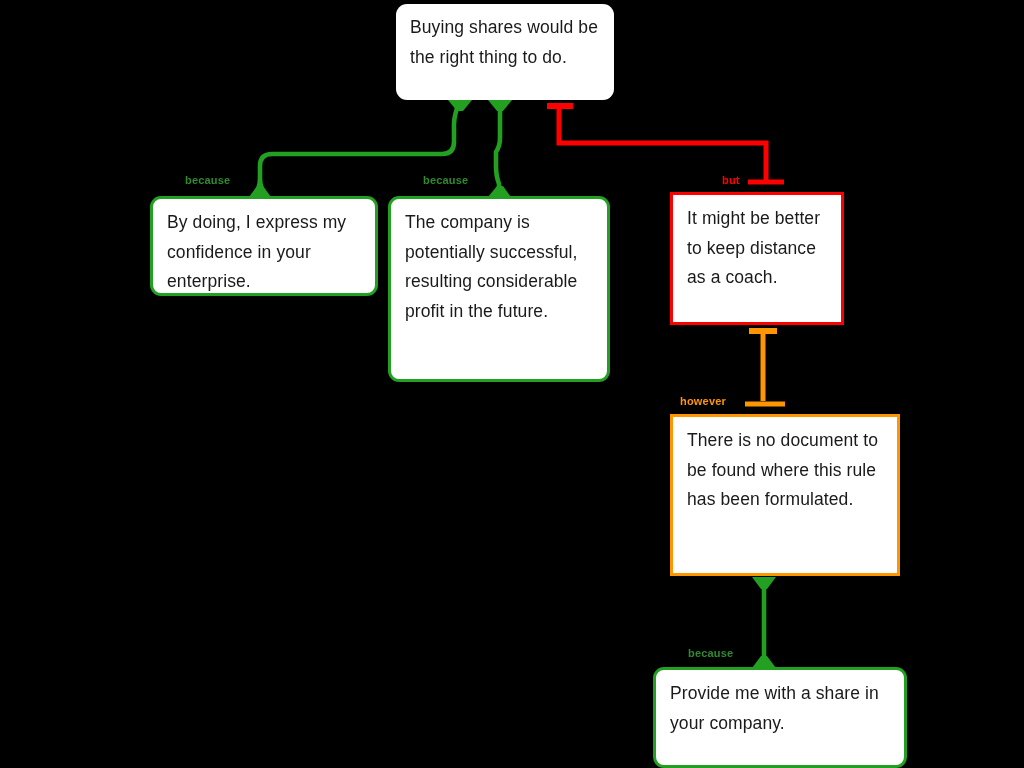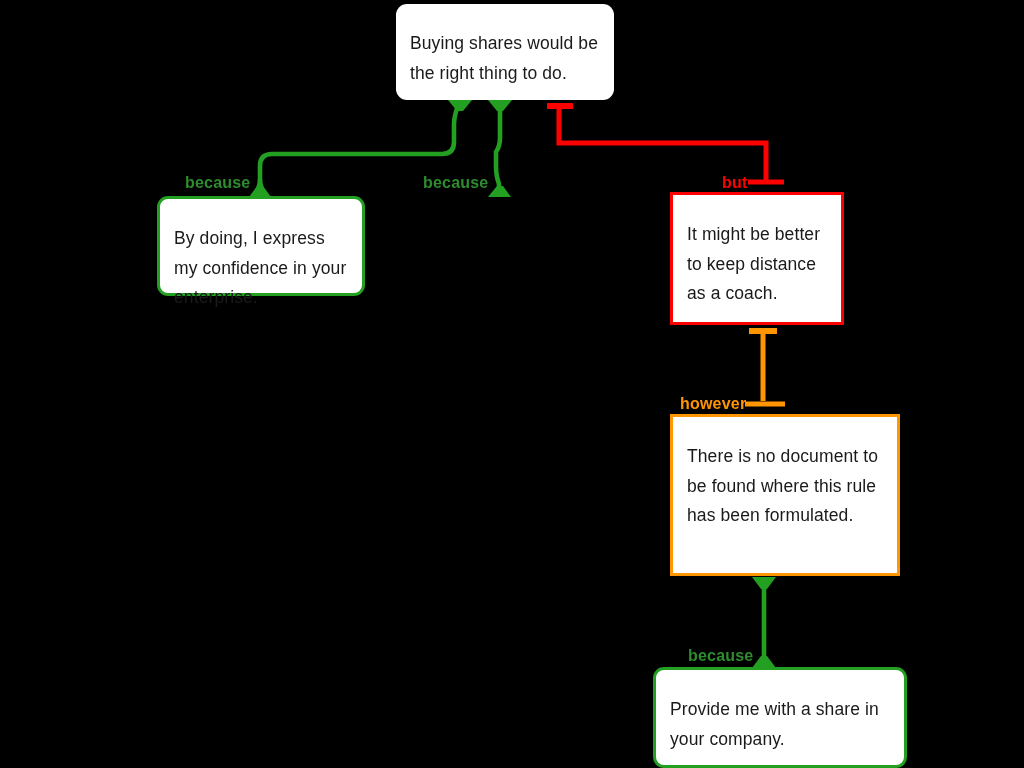--- a/index.html
+++ b/index.html
@@ -17,21 +17,21 @@
   }
 
   
   .node {
     position: absolute;
     background: #ffffff;
     box-sizing: border-box;
     color: #1a1a1a;
     font-size: 17.5px;
     line-height: 29.5px;
-    padding: 25px 14px 9px 14px;
+    padding: 9px 14px 9px 14px;
     letter-spacing: 0.1px;
   }
   .node.root {
     border-radius: 11px;
     border: none;
   }
   .node.green {
     border: 3px solid #23a021;
     border-radius: 11px;
   }
@@ -40,21 +40,21 @@
     border-radius: 0;
   }
   .node.orange {
     border: 3px solid #ff9500;
     border-radius: 0;
   }
 
   
   .conn-label {
     position: absolute;
-    font-size: 16px;
+    font-size: 11px;
     font-weight: bold;
     letter-spacing: 0.2px;
     white-space: nowrap;
   }
   .conn-label.green  { color: #2e8b2e; }
   .conn-label.red    { color: #ff0000; }
   .conn-label.orange { color: #ff9500; text-align: center; }
 
   
   #wires {
@@ -115,24 +115,27 @@
       <path d="M 764 578 L 764 667" fill="none" stroke="#23a021" stroke-width="4.6"></path>
       <path d="M 752 577 L 776 577 L 767 589 L 761 589 Z" fill="#23a021"></path>
       <path d="M 752 668 L 776 668 L 767 656 L 761 656 Z" fill="#23a021"></path>
     </g>
   </svg>
 
   <div class="node root" style="left:396px; top:4px; width:218px; height:96px;">
     <span>Buying shares would be the right thing to do.</span>
   </div>
 
-  <div class="node green" style="left:157px; top:196px; width:208px; height:100px;">
+  <div class="node green" style="left:150px; top:196px; width:228px; height:100px;">
     <span>By doing, I express my confidence in your enterprise.</span>
   </div>
 
+  <div class="node green" style="left:388px; top:196px; width:222px; height:186px;">
+    <span>The company is potentially successful, resulting considerable profit in the future.</span>
+  </div>
 
   <div class="node red" style="left:670px; top:192px; width:174px; height:133px;">
     <span>It might be better to keep distance as a coach.</span>
   </div>
 
   <div class="node orange" style="left:670px; top:414px; width:230px; height:162px;">
     <span>There is no document to be found where this rule has been formulated.</span>
   </div>
 
   <div class="node green" style="left:653px; top:667px; width:254px; height:101px;">

